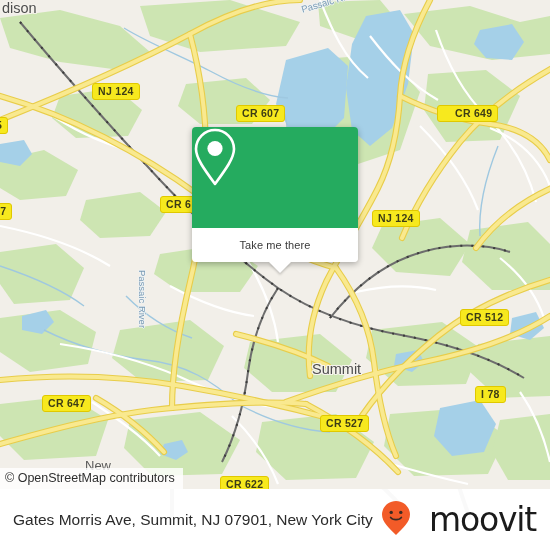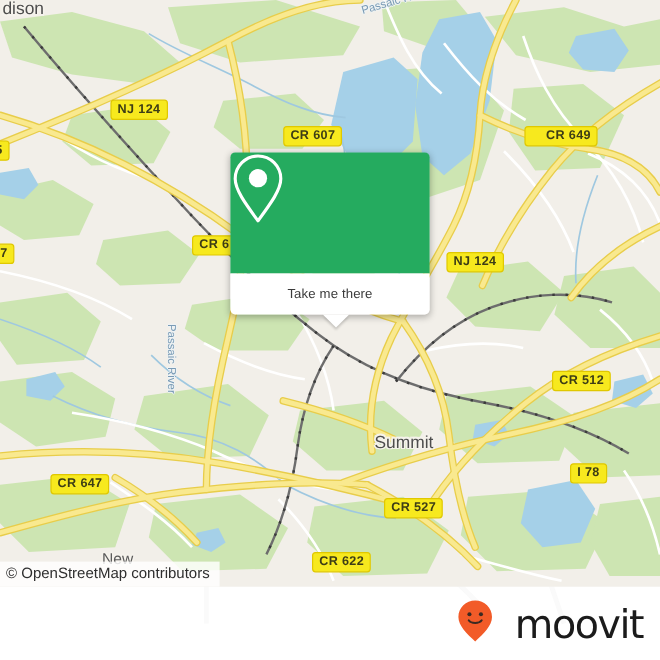--- a/index.html
+++ b/index.html
@@ -256,21 +256,21 @@
     </svg>
 
     <div id="shield-layer">
         <div class="shield" style="left: 92px; top: 83px;">NJ 124</div>
         <div class="shield" style="left: 208px; top: 105px; margin-left: 28px;">CR 607</div>
         <div class="shield" style="left: 437px; top: 105px; padding-left: 17px;">CR 649</div>
         <div class="shield" style="left: 372px; top: 210px;">NJ 124</div>
         <div class="shield" style="left: 460px; top: 309px;">CR 512</div>
         <div class="shield" style="left: 42px; top: 395px;">CR 647</div>
         <div class="shield" style="left: 320px; top: 415px;">CR 527</div>
-        <div class="shield" style="left: 220px; top: 460px; margin-left: 40px;">CR 622</div>
+        <div class="shield" style="left: 220px; top: 476px;">CR 622</div>
         <div class="shield" style="left: 475px; top: 386px;">I 78</div>
         <div class="shield" style="left: 160px; top: 196px;">CR 6</div>
         <div class="shield" style="left: -12px; top: 203px;">47</div>
         <div class="shield" style="left: -10px; top: 117px;">5</div>
       </div>
 
     <div id="place-layer">
         <div class="place big" style="left: 2px; top: 0px;">dison</div>
         <div class="place big" style="left: 312px; top: 313px; margin-top: 48px;">Summit</div>
         <div class="place" style="left: 85px; top: 458px;">New</div>
@@ -307,20 +307,21 @@
           <path d="M0,444 C50,430 102,416 152,410 C206,404 258,400 306,404"></path>
           <path d="M190,282 C180,324 172,366 172,408 L172,489"></path>
           <path d="M306,404 C340,422 372,444 398,472"></path>
           <path d="M286,402 C330,386 376,372 424,362 C472,352 516,338 550,316"></path>
           <path d="M336,268 C356,296 370,328 374,362 C378,396 384,428 396,456"></path>
           <path d="M96,398 C120,412 144,430 164,452"></path>
           <path d="M440,400 L470,489"></path>
         </g>
       </svg>
     </div>
+    <div class="footer-title">Gates Morris Ave, Summit, NJ 07901, New York City</div>
     <div class="brand">
       <span>
         <svg width="30" height="36" viewBox="0 0 30 36" aria-hidden="true">
           <path d="M15 1 C7.3 1 1 7.2 1 14.6 C1 22 8.2 28.6 15 35 C21.8 28.6 29 22 29 14.6 C29 7.2 22.7 1 15 1 Z" fill="#f25b28"></path>
           <circle cx="10.2" cy="12.4" r="1.7" fill="#3b2a22"></circle>
           <circle cx="19.8" cy="12.4" r="1.7" fill="#3b2a22"></circle>
           <path d="M9.6 17.4 C11.6 20.4 18.4 20.4 20.4 17.4" fill="none" stroke="#3b2a22" stroke-width="1.7" stroke-linecap="round"></path>
         </svg>
       </span>
       <span class="brand-word">moovit</span>

